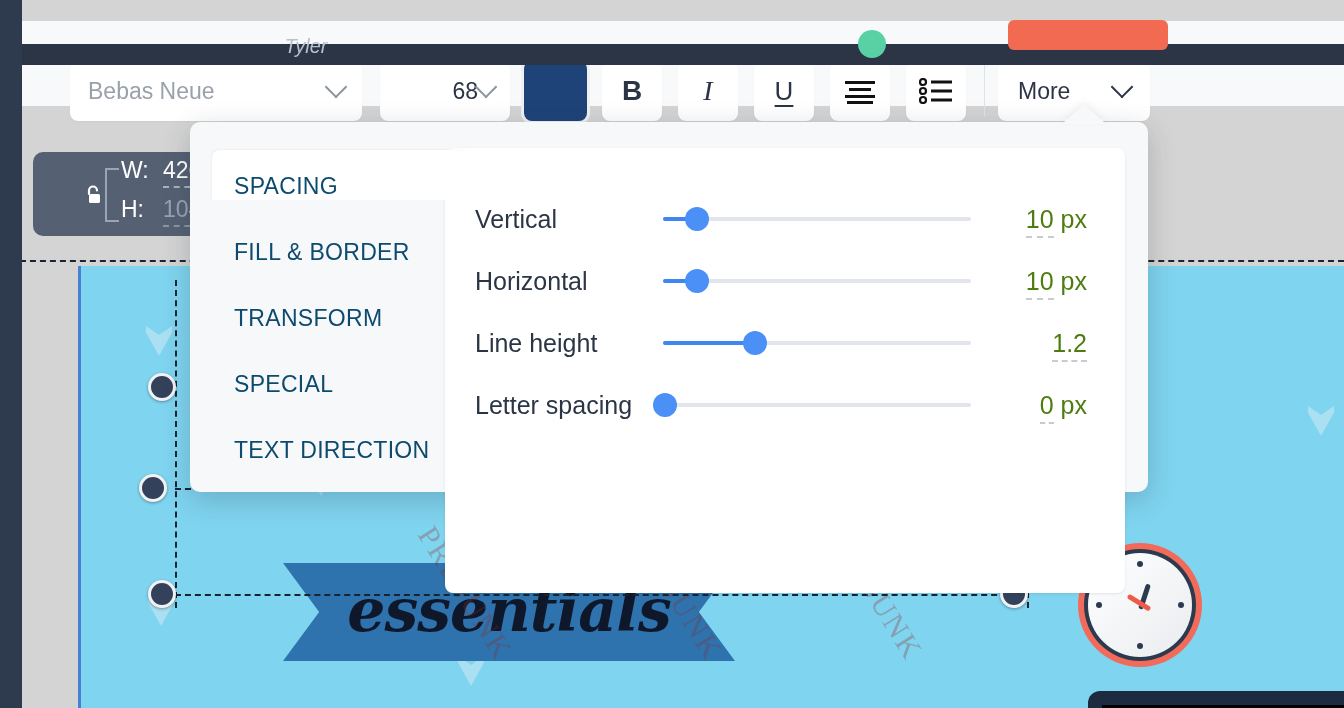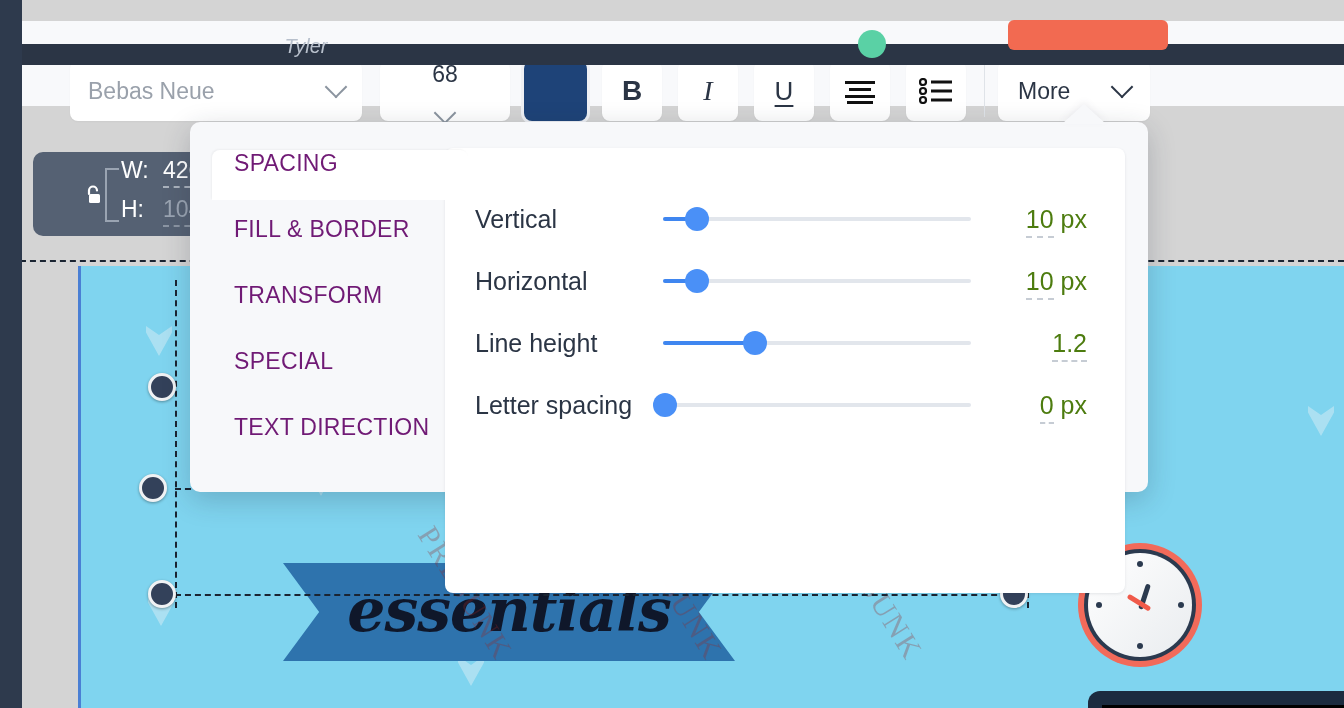--- a/index.html
+++ b/index.html
@@ -130,21 +130,21 @@
     position:absolute; left:22px; top:21px; width:1322px; height:85px;
     background:#f8f9fb; z-index:20;
   }
   .tb-field{
     position:absolute; top:40px; height:60px; background:#fff;
     border-radius:8px; display:flex; align-items:center;
     box-shadow:0 1px 2px rgba(0,0,0,.04);
   }
   #font-family-select{left:48px; width:292px; padding:0 18px; justify-content:space-between;}
   #font-family-label{font-size:23px; color:#9aa1ab;}
-  #font-size-select{left:358px; width:130px; padding:0 16px; justify-content:space-between;flex-direction:column;}
+  #font-size-select{left:358px; width:130px; padding:0 16px; justify-content:flex-end;}
   #font-size-label{font-size:23px; color:#2b3545;}
   #text-color-swatch{
     position:absolute; left:502px; top:40px; width:63px; height:60px;
     border-radius:8px; background:#1e4378;
     box-shadow:0 0 0 3px #eef0f4;
   }
   .tb-btn{
     position:absolute; top:40px; width:60px; height:60px; background:#fff;
     border-radius:8px; display:flex; align-items:center; justify-content:center;
     box-shadow:0 1px 2px rgba(0,0,0,.04);
@@ -190,22 +190,22 @@
   }
   #panel-arrow{
     position:absolute; left:1062px; top:104px; width:0; height:0;
     border-left:22px solid transparent; border-right:22px solid transparent;
     border-bottom:20px solid #f7f8fa; z-index:41;
     filter:drop-shadow(0 -3px 3px rgba(30,40,60,.06));
   }
   #panel-menu{position:absolute; left:0; top:0; width:256px; height:370px;}
   .menu-item{
     position:absolute; left:22px; width:234px; height:50px;
-    display:flex; align-items:flex-start; padding-left:22px;
-    font-size:23px; color:#701a75; letter-spacing:.3px;
+    display:flex; align-items:flex-end; padding-left:22px;
+    font-size:23px; color:#0c4a6e; letter-spacing:.3px;
   }
   .menu-item.active{
     background:#fff; border-radius:8px 8px 0 0;
     box-shadow:-1px -1px 2px rgba(0,0,0,.04);
     width:256px; z-index:2;
   }
   #panel-content{
     position:absolute; left:255px; top:26px; width:680px; height:445px;
     background:#fff; border-radius:8px;
     box-shadow:0 1px 3px rgba(30,40,60,.10);

